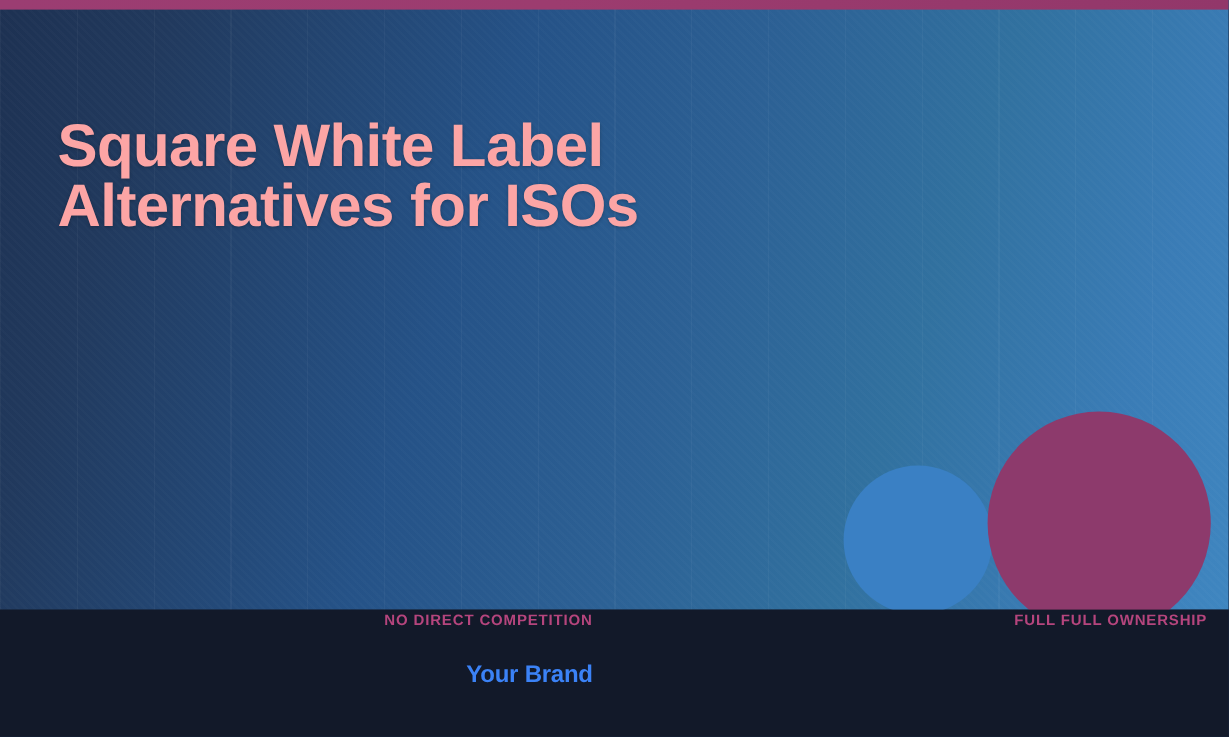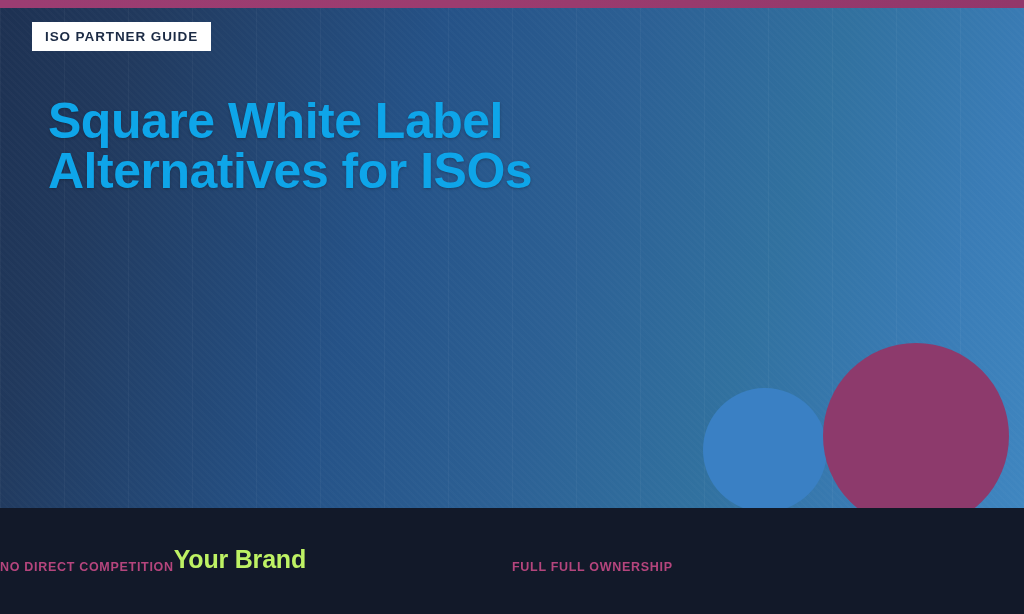--- a/index.html
+++ b/index.html
@@ -80,21 +80,21 @@
     font-weight:bold;
     letter-spacing:0.9px;
     z-index:5;
     white-space:nowrap;
   }
 
   
   .headline {
     position:absolute; left:48px; top:96px;
     z-index:5;
-    color:#0ea5e9;
+    color:#fca5a5;
     font-size:50px;
     font-weight:bold;
     line-height:1.0;
     letter-spacing:-0.5px;
     white-space:pre-line;
     text-shadow:0 1px 3px rgba(0,0,0,0.25);
   }
 
   .subhead {
     position:absolute; left:42px; top:212px;
@@ -113,56 +113,55 @@
     background:#121929;
     z-index:8;
   }
 
   .stats-row {
     position:absolute; left:0; top:0; width:1024px; height:66px;
     display:flex;
   }
   .stat {
     flex:1 1 0;
-    display:flex; flex-direction:row;
-    align-items:flex-end; justify-content:flex-start;
+    display:flex; flex-direction:column;
+    align-items:flex-end; justify-content:space-between;
     padding-top:2px;
     padding-right:18px;
   }
   .stat-label {
     color:#b5457d;
     font-size:12.5px;
     font-weight:bold;
     letter-spacing:0.7px;
     white-space:nowrap;
   }
   .stat-value {
     margin-top:6px;
-    color:#bef264;
-    font-size:25px;
+    color:#3b82f6;
+    font-size:20px;
     font-weight:bold;
     letter-spacing:-0.2px;
     white-space:nowrap;
   }
 </style>
 </head>
 <body>
 
 <div id="slide">
 
   <div class="bg-gradient"></div>
   <div class="bg-lines"></div>
   <div class="bg-noise"></div>
 
   <div class="top-bar"></div>
 
   <div class="circle circle-blue"></div>
   <div class="circle circle-plum"></div>
 
-  <div class="badge">ISO PARTNER GUIDE</div>
 
   <h1 class="headline">Square White Label
 Alternatives for ISOs</h1>
 
 
   <div class="stats-bar">
     <div class="stats-row">
 
       <div class="stat">
         <div class="stat-label">NO DIRECT COMPETITION</div>

